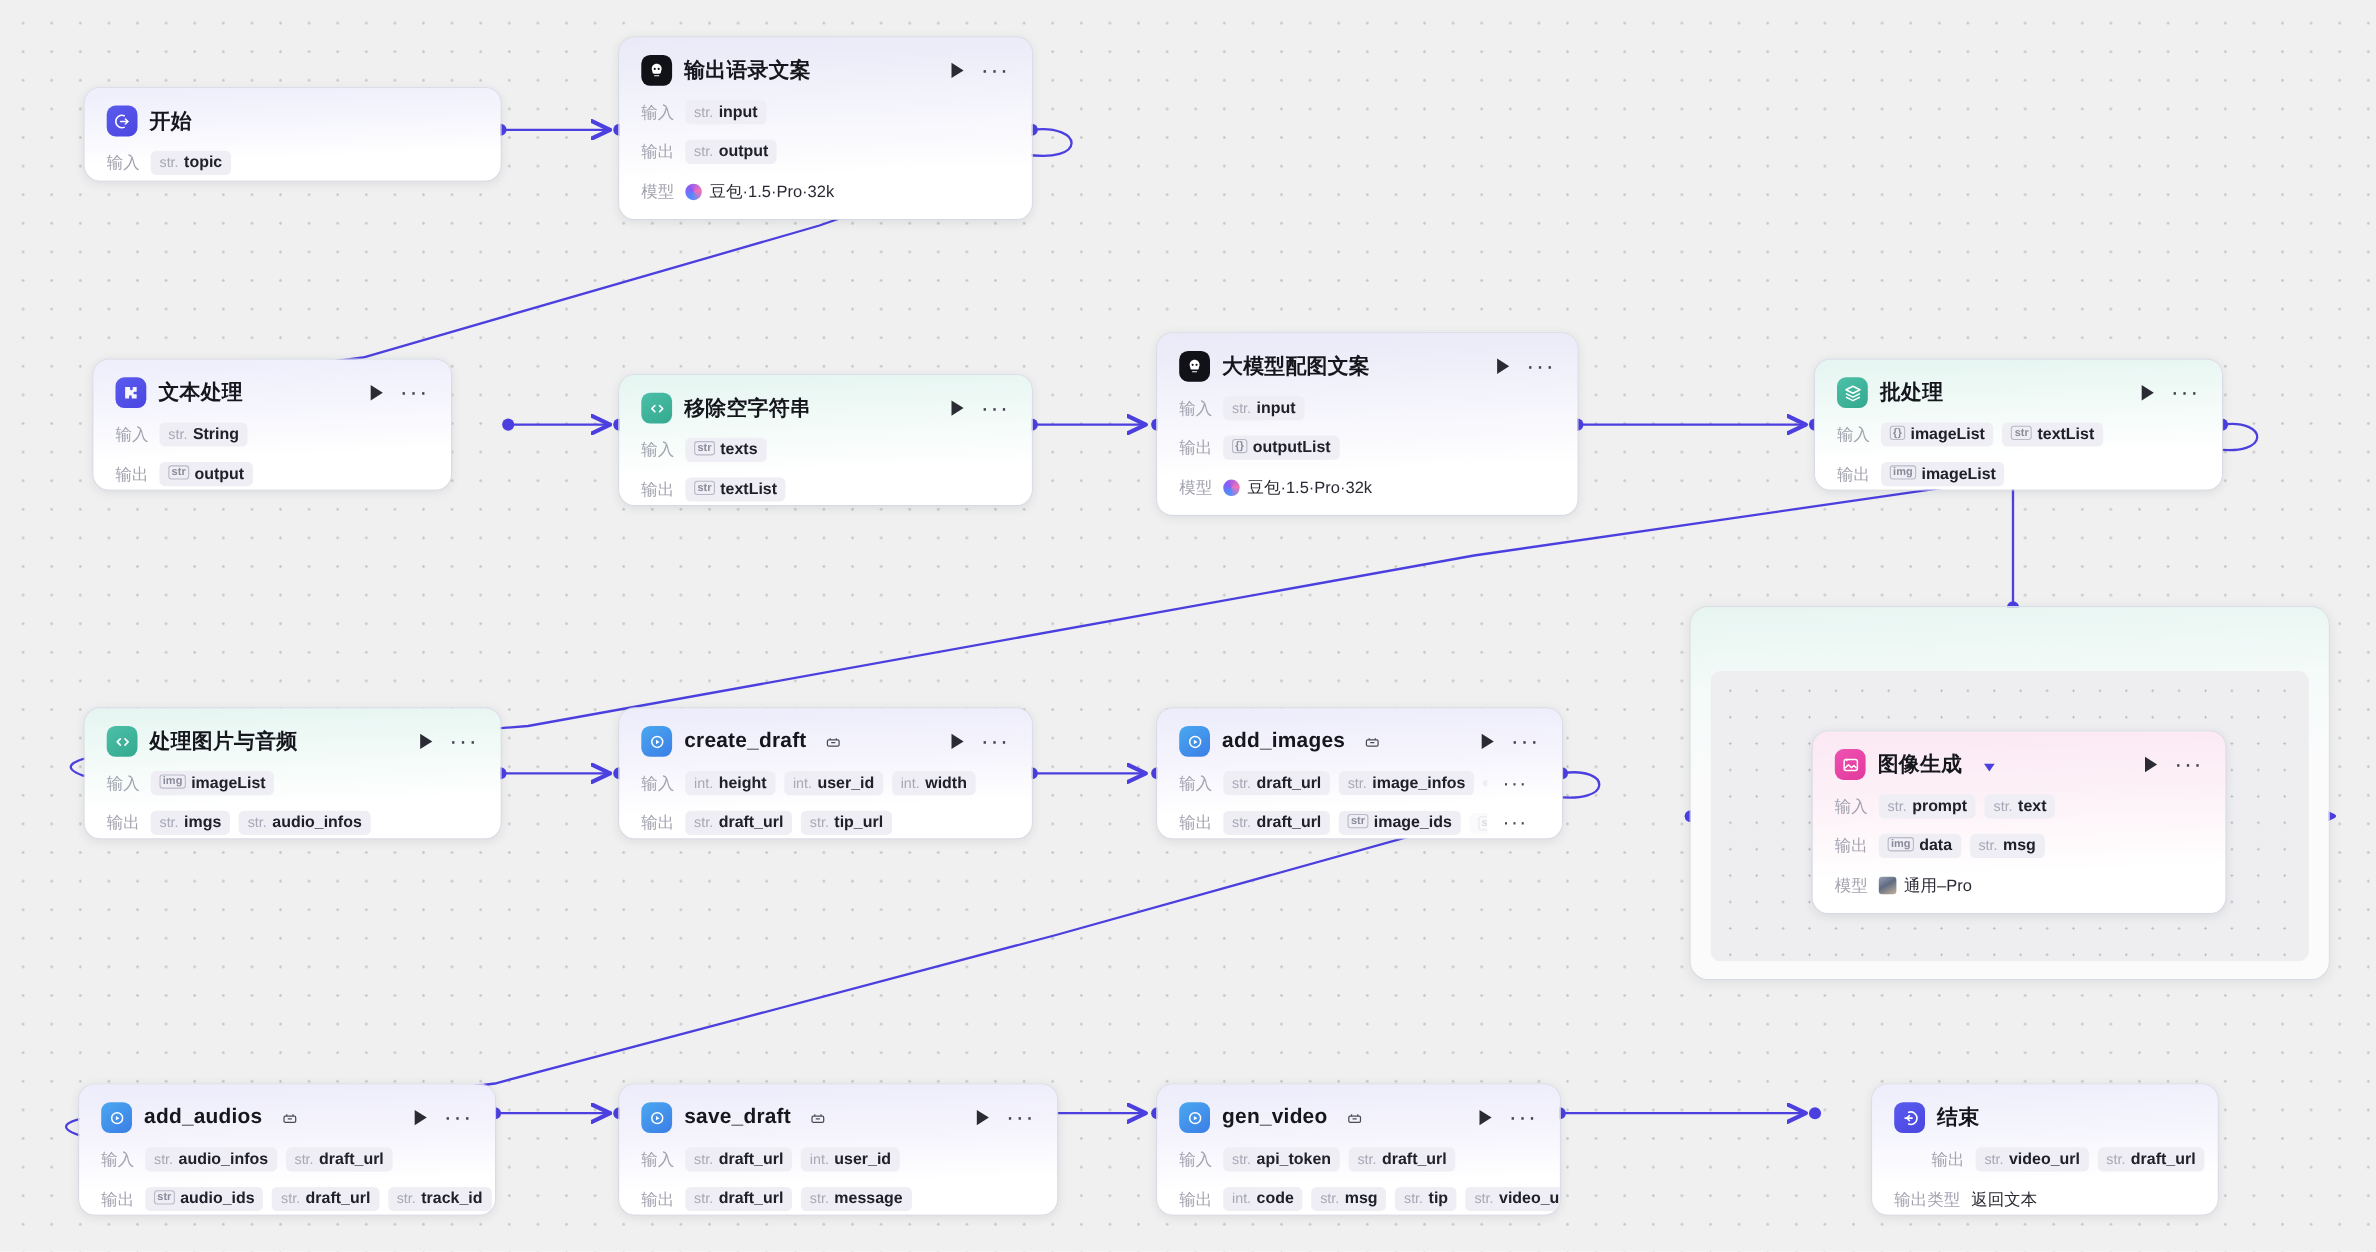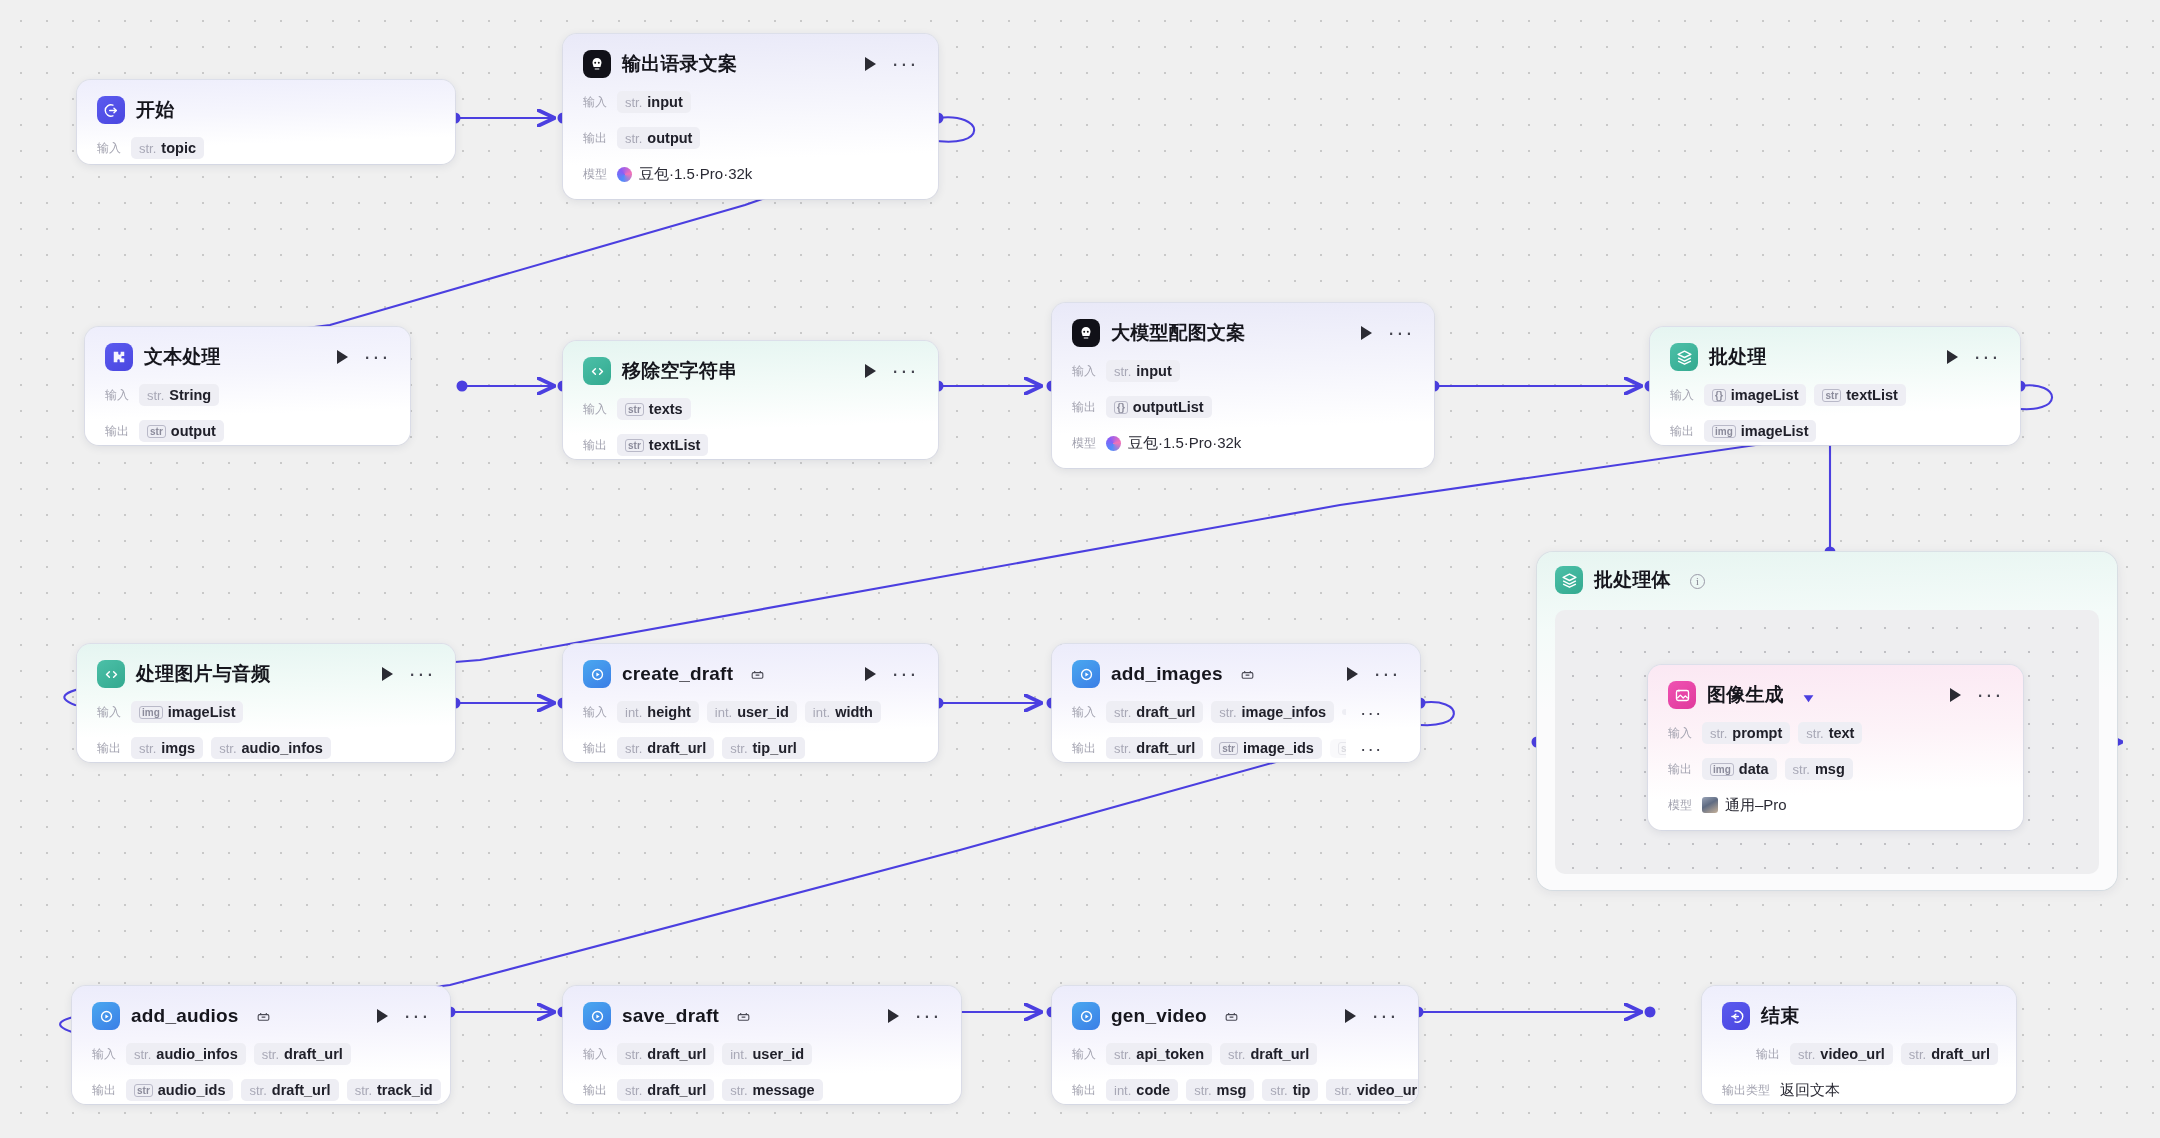--- a/index.html
+++ b/index.html
@@ -56,26 +56,26 @@
     margin-left: 8px; width: 15px; height: 15px; border-radius: 50%;
     border: 1.3px solid #9a9aa8; color: #7a7a88; font-size: 10px;
     display: inline-flex; align-items: center; justify-content: center;
     font-family: "Liberation Serif", serif; position: relative; top: 1px;
   }
   .nhead-actions { margin-left: auto; display: flex; align-items: center; gap: 16px; }
   .play-btn { width: 0; height: 0; border-left: 11px solid #2b2b33; border-top: 7px solid transparent; border-bottom: 7px solid transparent; }
   .dots-btn { color: #44444f; font-size: 22px; line-height: 8px; letter-spacing: 1.5px; }
 
   .nrow { display: flex; align-items: center; gap: 10px; margin-top: 12px; min-height: 24px; }
-  .nrow-label { font-size: 12px; color: #a3a3b0; flex: 0 0 auto; white-space: nowrap; }
+  .nrow-label { font-size: 15px; color: #a3a3b0; flex: 0 0 auto; white-space: nowrap; }
   .chips { display: flex; align-items: center; gap: 8px; min-width: 0; }
   .chip {
     background: #eeeef4; border-radius: 5px; padding: 3px 8px;
     font-size: 14.5px; color: #20202a; font-weight: 600; white-space: nowrap;
-    display: inline-flex; align-items: center; gap: 5px;
+    display: inline-flex; align-items: flex-start; gap: 5px;
   }
   .chip .ty { color: #a8a8b6; font-weight: 400; font-size: 13px; }
   .chip .tybox {
     color: #8b8b9b; font-weight: 700; font-size: 10px;
     border: 1px solid #b9b9c8; border-radius: 3px; padding: 0 2px; line-height: 11px;
   }
   .chip.faded { opacity: .32; }
   .chip-more { color: #44444f; font-size: 19px; line-height: 9px; letter-spacing: 1.2px; padding-left: 4px; flex: 0 0 auto; }
   .plain-val { font-size: 15px; color: #2a2a34; display: inline-flex; align-items: center; gap: 7px; }
   .model-dot { width: 15px; height: 15px; border-radius: 50%;
@@ -183,31 +183,20 @@
   <div class="port" style="left:2022px;top:742px"></div>
   <div class="port" style="left:170px;top:1012px"></div>
   <div class="port" style="left:450px;top:1012px"></div>
   <div class="port" style="left:563px;top:1012px"></div>
   <div class="port" style="left:938px;top:1012px"></div>
   <div class="port" style="left:1052px;top:1012px"></div>
   <div class="port" style="left:1418px;top:1012px"></div>
   <div class="port" style="left:1650px;top:1012px"></div>
 
   <div class="group" style="left:1537px;top:552px;width:580px;height:338px">
-    <div class="nhead">
-      <div class="nicon ic-teal">
-        <svg width="17" height="17" viewBox="0 0 24 24" fill="none" stroke="#fff" stroke-width="2" stroke-linejoin="round">
-          <path d="M12 3 3 7.5 12 12l9-4.5L12 3Z"></path>
-            <path d="M3 12.5 12 17l9-4.5"></path>
-            <path d="M3 17 12 21.5 21 17"></path>
-        </svg>
-      </div>
-      <span class="ntitle">批处理体</span>
-      <span class="info-glyph">i</span>
-    </div>
     <div class="group-inner"></div>
 
     <div class="node pink" style="left:111px;top:113px;width:375px;height:165px">
       <div class="nhead">
         <div class="nicon ic-pink">
           <svg width="17" height="17" viewBox="0 0 24 24" fill="none" stroke="#fff" stroke-width="1.9" stroke-linejoin="round">
             <rect x="3.5" y="5" width="17" height="14" rx="2.5"></rect>
               <path d="M4.5 16l4.5-4.5 4 4 3-3 3.5 3.5"></path>
             <path d="M7 3.2l.7 1.5 1.5.7-1.5.7L7 7.6l-.7-1.5-1.5-.7 1.5-.7.7-1.5Z" fill="#fff" stroke="none"></path>
           </svg>

